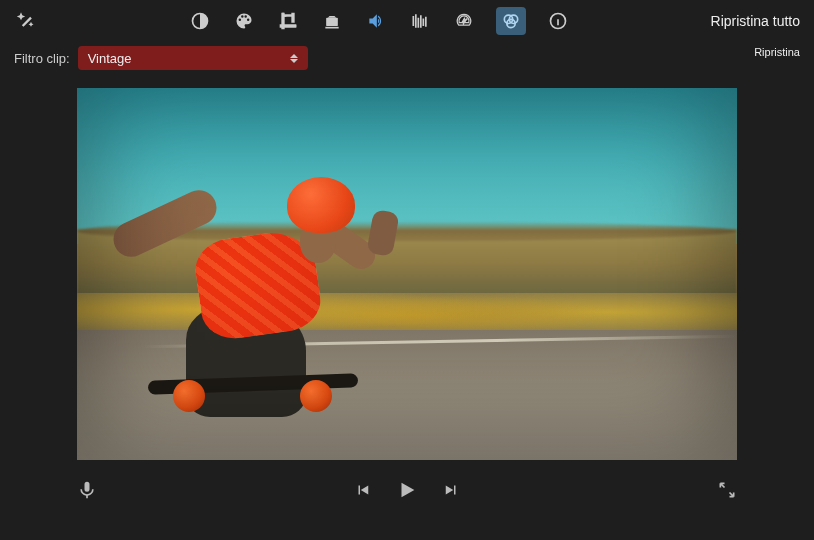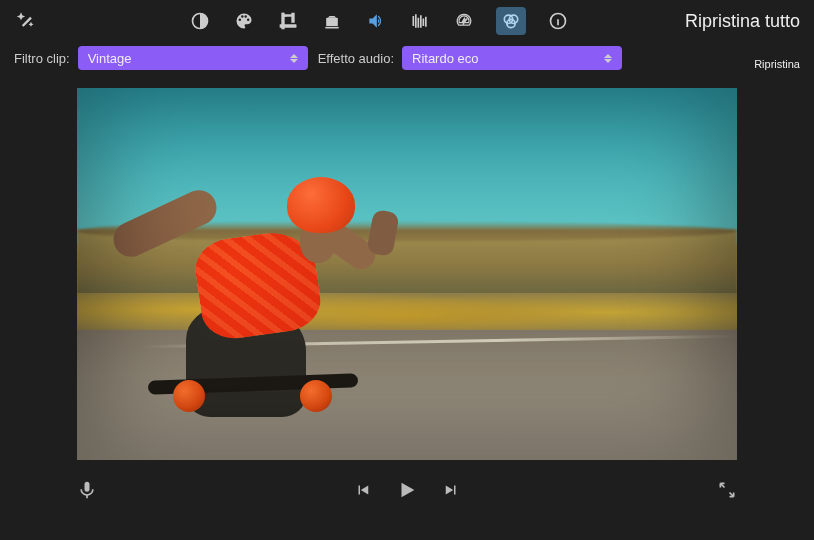--- a/index.html
+++ b/index.html
@@ -27,21 +27,21 @@
       align-items: center;
     }
     .toolbar-center {
       display: flex;
       align-items: center;
       gap: 20px;
       margin-left: 150px;
     }
     .toolbar-right {
       margin-left: auto;
-      font-size: 18px;
+      font-size: 14px;
       color: #eee;
       cursor: pointer;
     }
     .tool-icon {
       width: 24px;
       height: 24px;
       display: flex;
       align-items: center;
       justify-content: center;
       cursor: pointer;
@@ -57,36 +57,36 @@
     .tool-icon svg {
       width: 20px;
       height: 20px;
       fill: #ccc;
     }
     .tool-icon.active svg {
       fill: #aed4f0;
     }
     .filter-bar {
       display: flex;
-      align-items: flex-end;
+      align-items: flex-start;
       padding: 4px 14px 10px 14px;
       gap: 10px;
     }
     .filter-group {
       display: flex;
       align-items: center;
       gap: 8px;
     }
     .filter-label {
       font-size: 13px;
       color: #ccc;
       white-space: nowrap;
     }
     .filter-select {
-      background: #8b5cf6;
+      background: #7f1d1d;
       border: none;
       color: #eee;
       font-size: 13px;
       padding: 11px 10px;
       border-radius: 4px;
       height: 24px;
       display: flex;
       align-items: center;
       justify-content: space-between;
       cursor: pointer;
@@ -415,30 +415,20 @@
     </div>
   </div>
   <div class="toolbar-right">Ripristina tutto</div>
 </div>
 
 <div class="filter-bar">
   <div class="filter-group">
     <span class="filter-label">Filtro clip:</span>
     <div class="filter-select wide1">
       <span>Vintage</span>
-      <span class="chev">
-          <span class="up"></span>
-          <span class="down"></span>
-        </span>
-    </div>
-  </div>
-  <div class="filter-group">
-    <span class="filter-label">Effetto audio:</span>
-    <div class="filter-select wide2">
-      <span>Ritardo eco</span>
       <span class="chev">
           <span class="up"></span>
           <span class="down"></span>
         </span>
     </div>
   </div>
   <div class="reset-btn">Ripristina</div>
 </div>
 
 <div class="preview-area">

